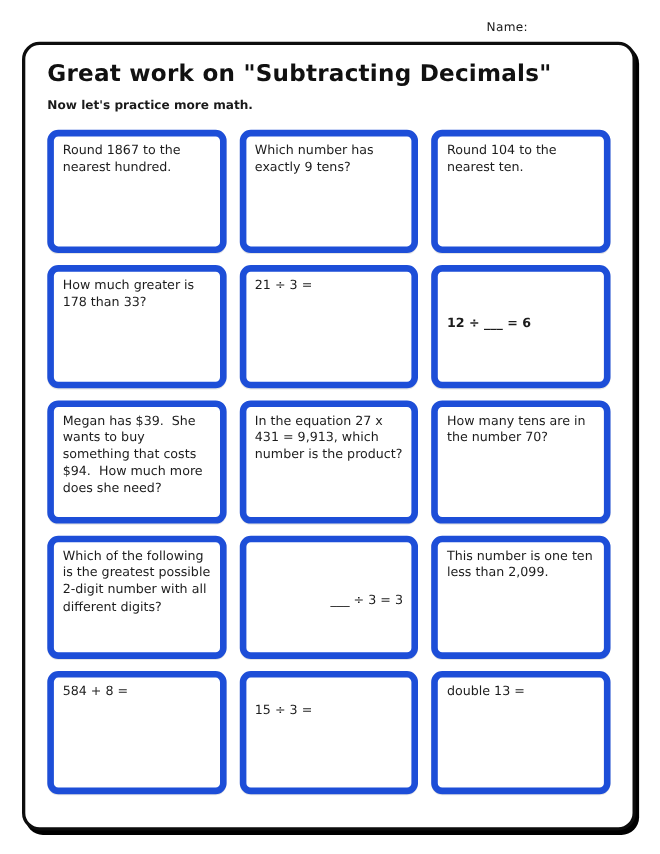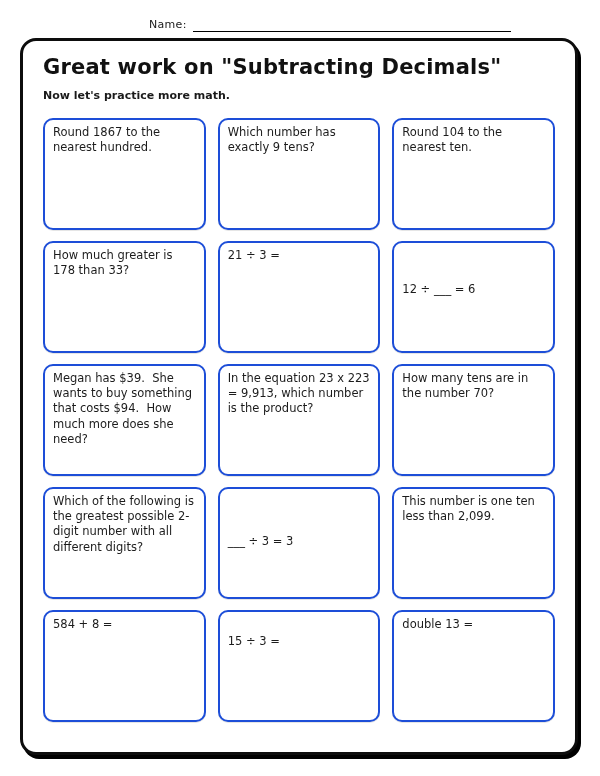--- a/index.html
+++ b/index.html
@@ -15,27 +15,28 @@
   .page {
     position: relative;
     width: 600px;
     height: 776px;
     background: #ffffff;
     overflow: hidden;
   }
   
   .name-row {
     position: absolute;
-    left: 149px;
+    left: 120px;
     top: 18px;
     width: 360px;
     display: flex;
     align-items: flex-end;
     font-size: 11px;
     letter-spacing: 0.3px;
+    flex-direction: column;
   }
   .name-label { white-space: nowrap; padding-bottom: 1px; }
   .name-line {
     flex: 0 0 auto;
     width: 318px;
     margin-left: 6px;
     border-bottom: 1.5px solid #000;
     height: 13px;
   }
   
@@ -69,21 +70,21 @@
     margin-top: 16px;
     display: grid;
     grid-template-columns: repeat(3, 1fr);
     grid-auto-rows: 112px;
     column-gap: 12px;
     row-gap: 11px;
   }
   .card {
     box-sizing: border-box;
     background: #fff;
-    border: 2px solid #1d4ed8;
+    border: 6px solid #1d4ed8;
     border-radius: 10px;
     padding: 5px 8px 6px 8px;
     overflow: hidden;
     box-shadow: 0 1px 0 rgba(0,0,0,0.10);
   }
   .q-text {
     font-size: 11.5px;
     line-height: 1.32;
     white-space: pre-wrap;
     color: #1c1c1c;
@@ -118,41 +119,41 @@
 
   <div class="card">
     <div class="q-text">How much greater is 178 than 33?</div>
   </div>
 
   <div class="card">
     <div class="q-text">21 ÷ 3 =</div>
   </div>
 
   <div class="card">
-    <div class="q-text" style="padding-top: 34px;">12 ÷ ___ = 6</div>
+    <div class="q-text" style="padding-top: 34px; font-weight: bold;">12 ÷ ___ = 6</div>
   </div>
 
   <div class="card">
     <div class="q-text">Megan has $39.  She wants to buy something that costs $94.  How much more does she need?</div>
   </div>
 
   <div class="card">
-    <div class="q-text">In the equation 23 x 223 = 9,913, which number is the product?</div>
+    <div class="q-text">In the equation 27 x 431 = 9,913, which number is the product?</div>
   </div>
 
   <div class="card">
     <div class="q-text">How many tens are in the number 70?</div>
   </div>
 
   <div class="card">
     <div class="q-text">Which of the following is the greatest possible 2-digit number with all different digits?</div>
   </div>
 
   <div class="card">
-    <div class="q-text" style="padding-top: 40px;">___ ÷ 3 = 3</div>
+    <div class="q-text" style="padding-top: 40px; text-align: right;">___ ÷ 3 = 3</div>
   </div>
 
   <div class="card">
     <div class="q-text">This number is one ten less than 2,099.</div>
   </div>
 
   <div class="card">
     <div class="q-text">584 + 8 =</div>
   </div>
 

